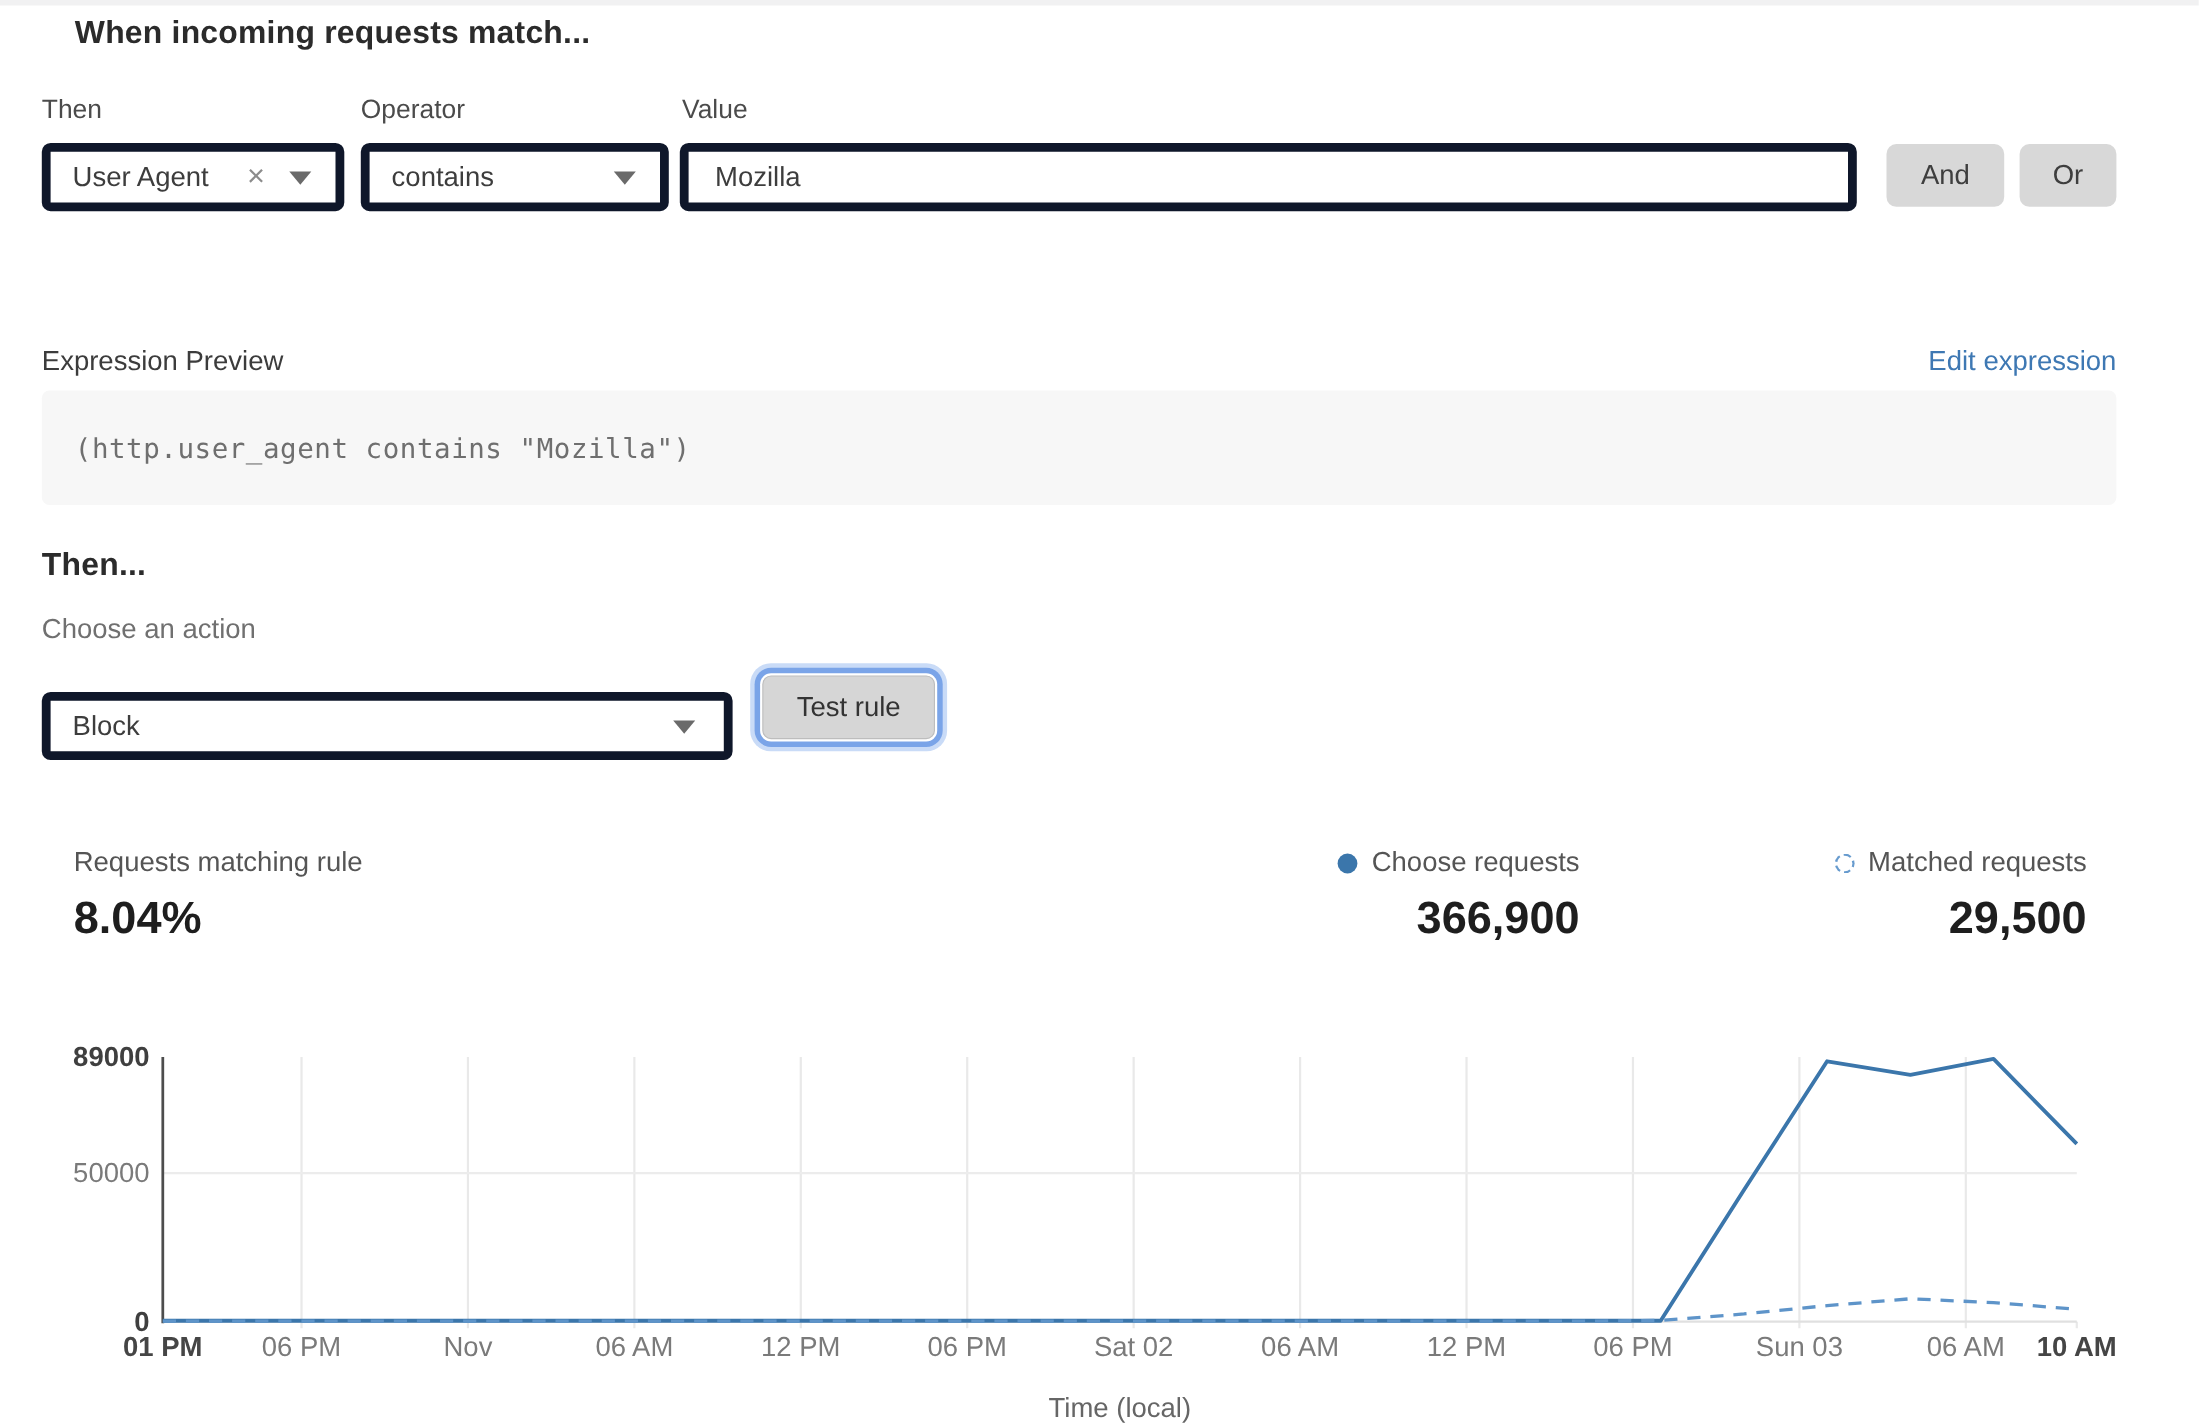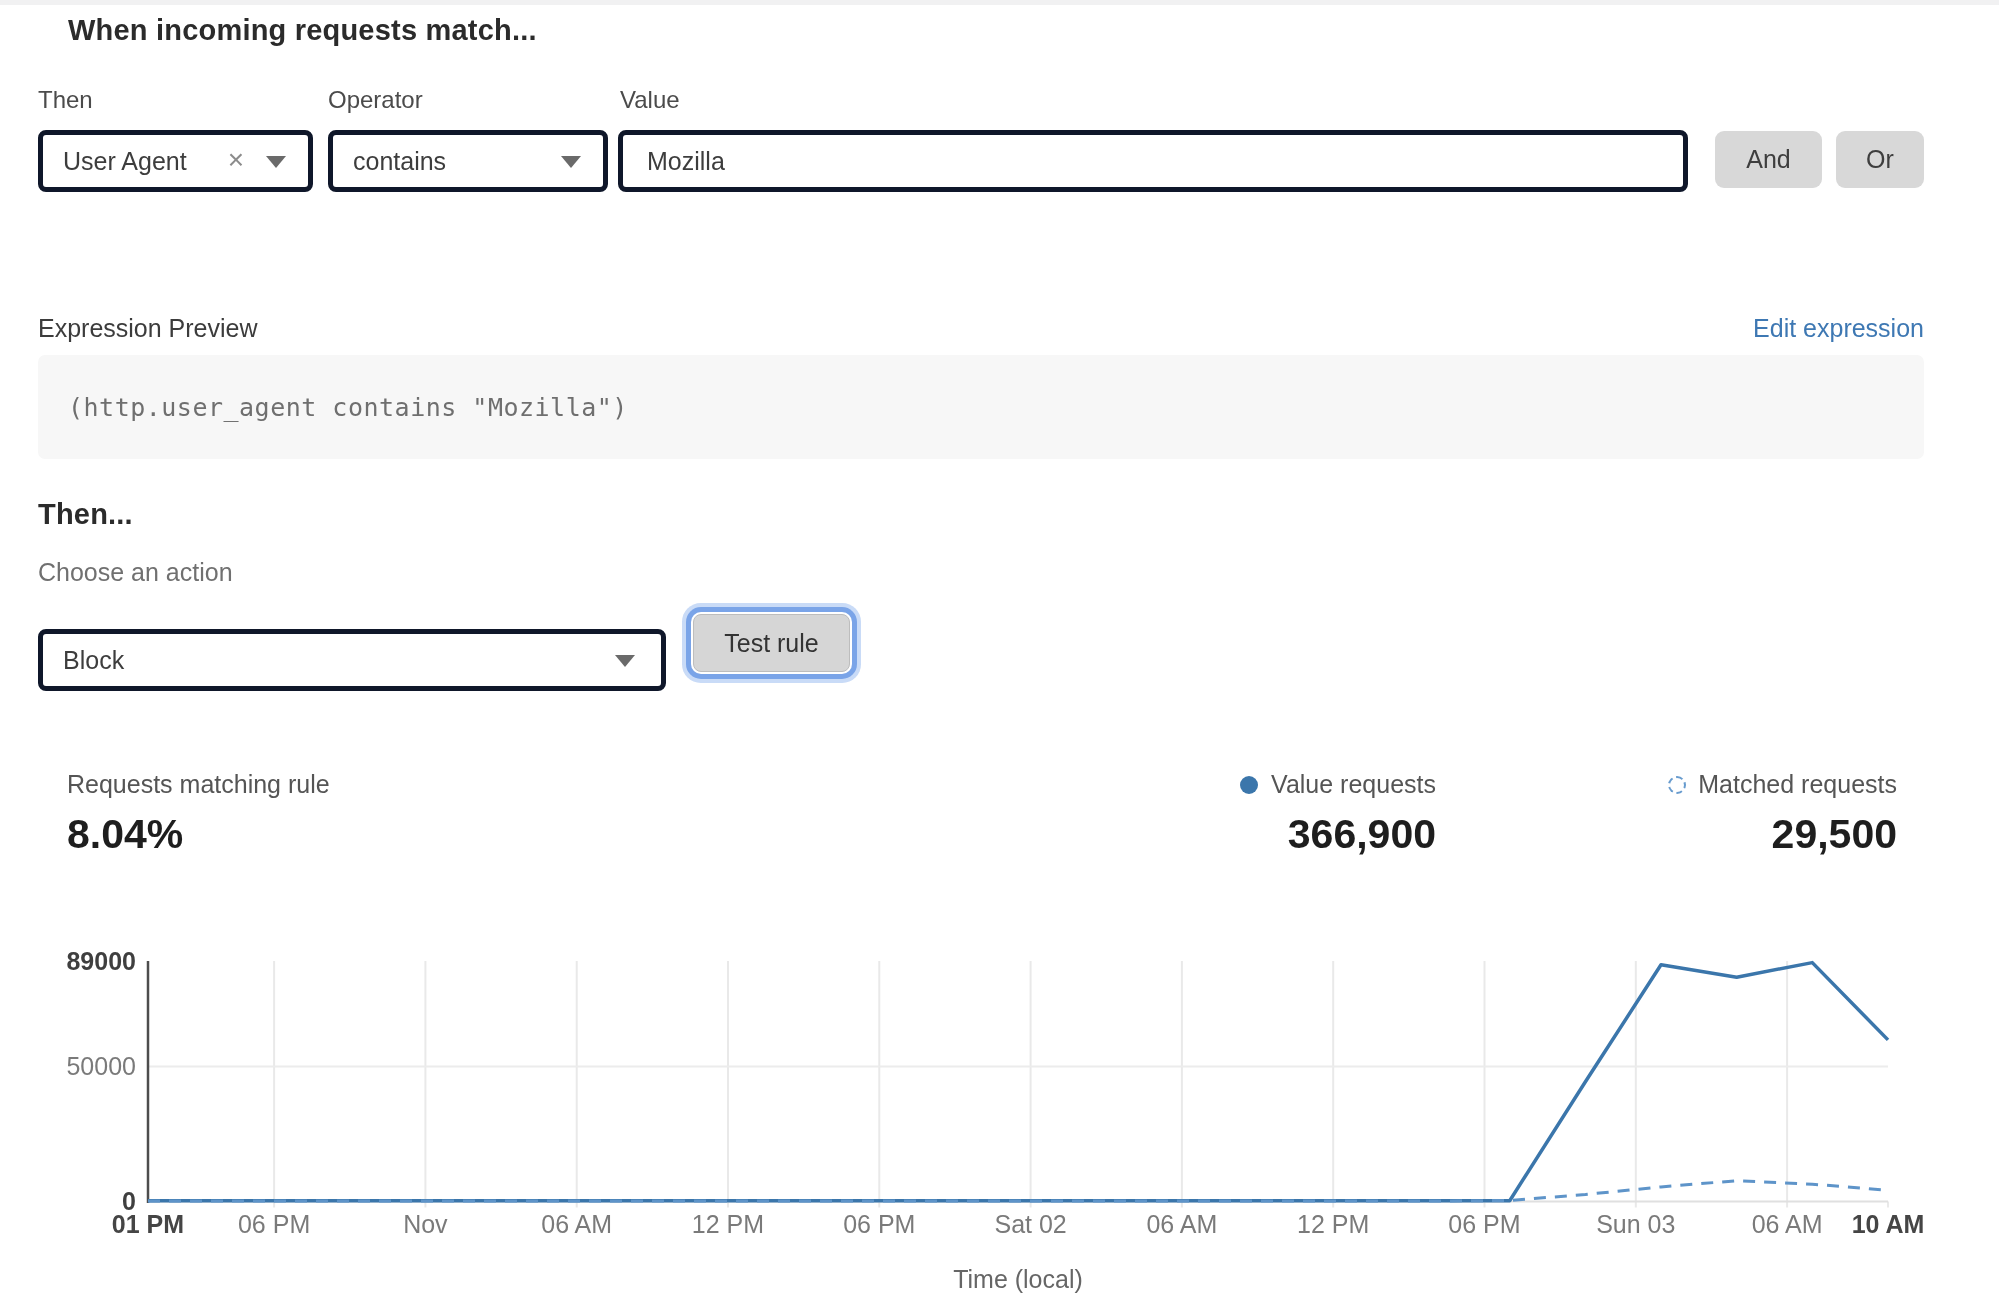--- a/index.html
+++ b/index.html
@@ -7,21 +7,21 @@
     position:relative;width:1999px;height:1295px;background:#ffffff;
     font-family:"Liberation Sans",sans-serif;overflow:hidden;color:#3f3f3f;
   }
   .top-strip{position:absolute;left:0;top:0;width:1999px;height:5px;background:#f1f1f2;}
   .h1{position:absolute;left:38px;font-size:29px;font-weight:700;color:#2b2b2b;letter-spacing:.2px;}
   .h1.match{top:14px;margin-left:30px;}
   .h1.then{top:498px;}
   .flabel{position:absolute;top:86px;font-size:24px;color:#4b4b4b;}
   .select,.textinput{
     position:absolute;top:130px;height:62px;box-sizing:border-box;background:#fff;
-    border:5px solid #0f172a;border-radius:8px;font-size:25px;color:#3d3d3d;
+    border:8px solid #0f172a;border-radius:8px;font-size:25px;color:#3d3d3d;
     display:flex;align-items:center;padding:0 20px;
   }
   .select{cursor:pointer;}
   .caret{
     width:0;height:0;border-left:10px solid transparent;border-right:10px solid transparent;
     border-top:12px solid #6a6a6a;position:absolute;right:22px;top:50%;margin-top:-5px;
   }
   .clear-x{
     position:absolute;right:64px;top:50%;transform:translateY(-53%);
     font-size:28px;color:#8c8c8c;line-height:1;cursor:pointer;
@@ -117,21 +117,21 @@
   <div class="stat-left">
     <div class="stat-label-row">
       <span>Requests matching rule</span>
     </div>
     <div class="stat-value">8.04%</div>
   </div>
 
   <div class="stat-right stat-total">
     <div class="stat-label-row">
       <span class="dot"></span>
-      <span>Value requests</span>
+      <span>Choose requests</span>
     </div>
     <div class="stat-value">366,900</div>
   </div>
 
   <div class="stat-right stat-matched">
     <div class="stat-label-row">
       <span class="dashed-circle"></span>
       <span>Matched requests</span>
     </div>
     <div class="stat-value">29,500</div>

